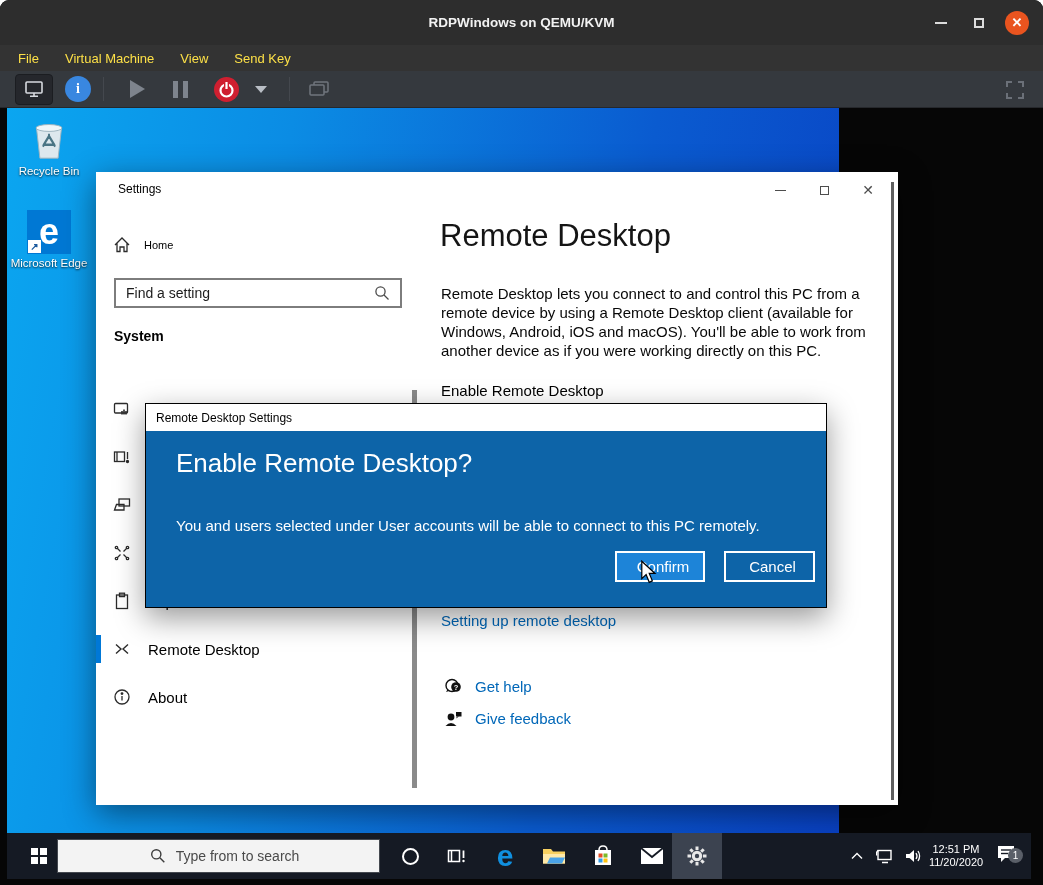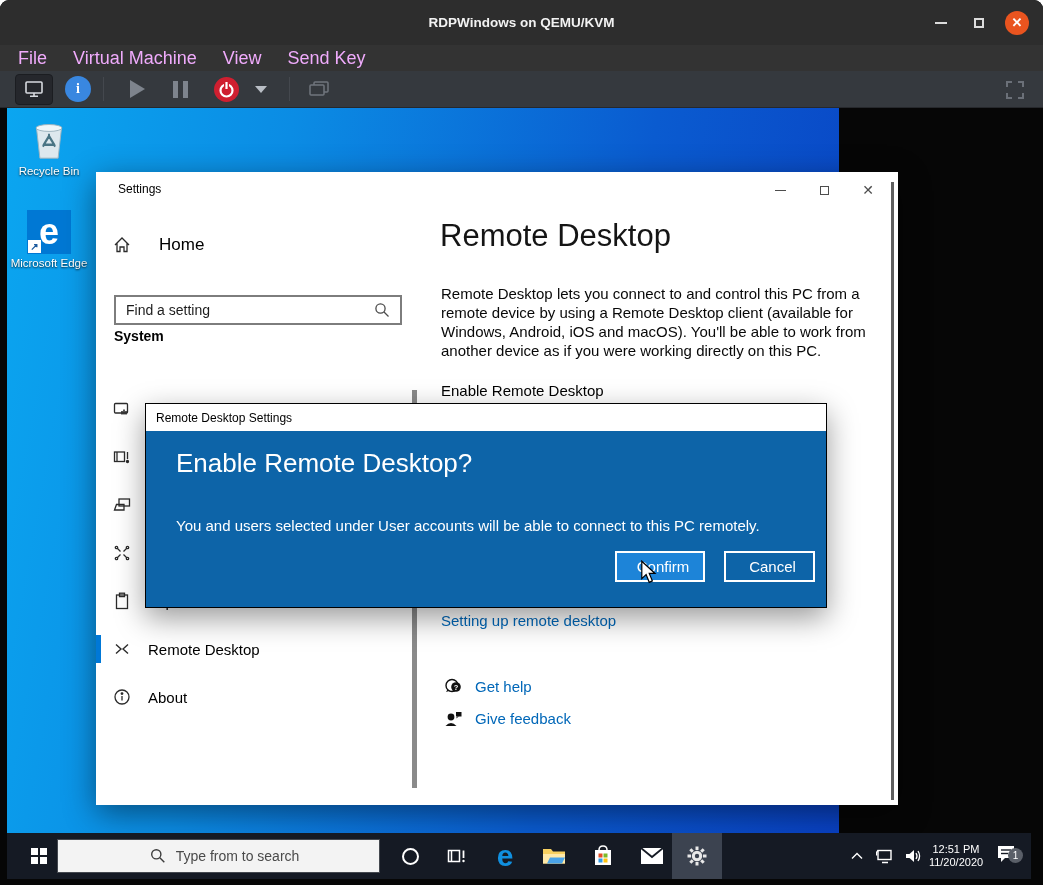--- a/index.html
+++ b/index.html
@@ -8,21 +8,21 @@
          font-family:"Liberation Sans",sans-serif;-webkit-font-smoothing:antialiased;}
   
   .vm-titlebar{position:absolute;top:0;left:0;right:0;height:45px;background:#2d2d2d;display:flex;align-items:center;justify-content:center;}
   .vm-title{color:#f2f2f2;font-size:13.5px;font-weight:bold;}
   .vm-caption{position:absolute;right:14px;top:0;height:45px;display:flex;align-items:center;gap:14px;}
   .cap-btn{width:24px;height:24px;display:flex;align-items:center;justify-content:center;}
   .cap-min i{display:block;width:12px;height:2px;background:#dcdcdc;}
   .cap-max i{display:block;width:10px;height:10px;border:2px solid #dcdcdc;}
   .cap-close{border-radius:50%;background:#e9541f;color:#fff;font-size:13px;font-weight:bold;line-height:1;}
   .vm-menubar{position:absolute;top:45px;left:0;right:0;height:26px;background:#333333;display:flex;align-items:center;padding-left:18px;gap:26px;}
-  .vm-menu-item{color:#f0abfc;font-size:18px;}
+  .vm-menu-item{color:#fde047;font-size:13px;}
   .vm-toolbar{position:absolute;top:71px;left:0;right:0;height:37px;background:#35393e;border-bottom:1px solid #26282c;display:flex;align-items:center;}
   .tb-btn{height:31px;display:flex;align-items:center;justify-content:center;}
   .tb-console{width:38px;margin-left:15px;background:#25272c;border:1px solid #1b1d21;border-radius:4px;}
   .tb-info{width:26px;height:26px;margin-left:12px;border-radius:50%;background:#3987e0;color:#fff;font-weight:bold;font-size:14px;font-family:"Liberation Serif",serif;}
   .tb-sep{width:1px;height:24px;background:#44484e;margin:0 12px;}
   .tb-play{width:0;height:0;border-top:9px solid transparent;border-bottom:9px solid transparent;border-left:15px solid #7e848d;margin:0 14px;}
   .tb-pause{display:flex;gap:5px;margin:0 14px;}
   .tb-pause i{display:block;width:5px;height:17px;background:#7e848d;}
   .tb-power{width:25px;height:25px;border-radius:50%;background:#cf1f30;margin:0 6px 0 12px;position:relative;}
   .tb-power svg{position:absolute;inset:0;}
@@ -41,22 +41,22 @@
   
   .settings-win{position:absolute;left:89px;top:64px;width:802px;height:633px;background:#fff;z-index:5;
                 box-shadow:0 8px 30px rgba(0,0,0,.45);color:#000;}
   .sw-title{position:absolute;left:22px;top:10px;font-size:12px;}
   .sw-caption{position:absolute;right:8px;top:6px;display:flex;}
   .sw-cap{width:44px;height:24px;display:flex;align-items:center;justify-content:center;color:#4d4d4d;}
   .sw-cap .dash{width:11px;height:1px;background:#4d4d4d;display:block;}
   .sw-cap .sq{width:9px;height:9px;border:1px solid #4d4d4d;display:block;}
   .sw-cap.x{font-size:14px;}
   .home-row{position:absolute;left:17px;top:60px;height:26px;display:flex;align-items:center;}
-  .home-row .lbl{margin-left:28px;font-size:17px;}
-  .sw-search{position:absolute;left:18px;top:123px;width:288px;height:30px;background:#fff;border:2px solid #7d7d7d;
+  .home-row .lbl{margin-left:13px;font-size:11px;}
+  .sw-search{position:absolute;left:18px;top:106px;width:288px;height:30px;background:#fff;border:2px solid #7d7d7d;
              display:flex;align-items:center;padding:0 10px;justify-content:center;}
   .sw-search .ph{font-size:14px;color:#1c1c1c;flex:1;}
   .sw-section{position:absolute;left:18px;top:156px;font-size:14px;font-weight:bold;}
   .nav-row{position:absolute;left:0;width:318px;height:28px;display:flex;align-items:center;padding-left:17px;}
   .nav-row .lbl{margin-left:17px;font-size:15px;white-space:nowrap;}
   .nav-accent{position:absolute;left:0;width:5px;height:28px;background:#0078d7;}
   .side-scroll{position:absolute;left:316px;top:218px;width:5px;height:398px;background:#8a8a8a;}
   .main-scroll{position:absolute;left:795px;top:10px;width:3px;height:618px;background:#5f5f5f;}
   .m-h1{position:absolute;left:344px;top:46px;font-size:31px;font-weight:300;color:#151515;}
   .m-desc{position:absolute;left:345px;top:112px;width:444px;font-size:15px;line-height:19px;color:#080808;}

